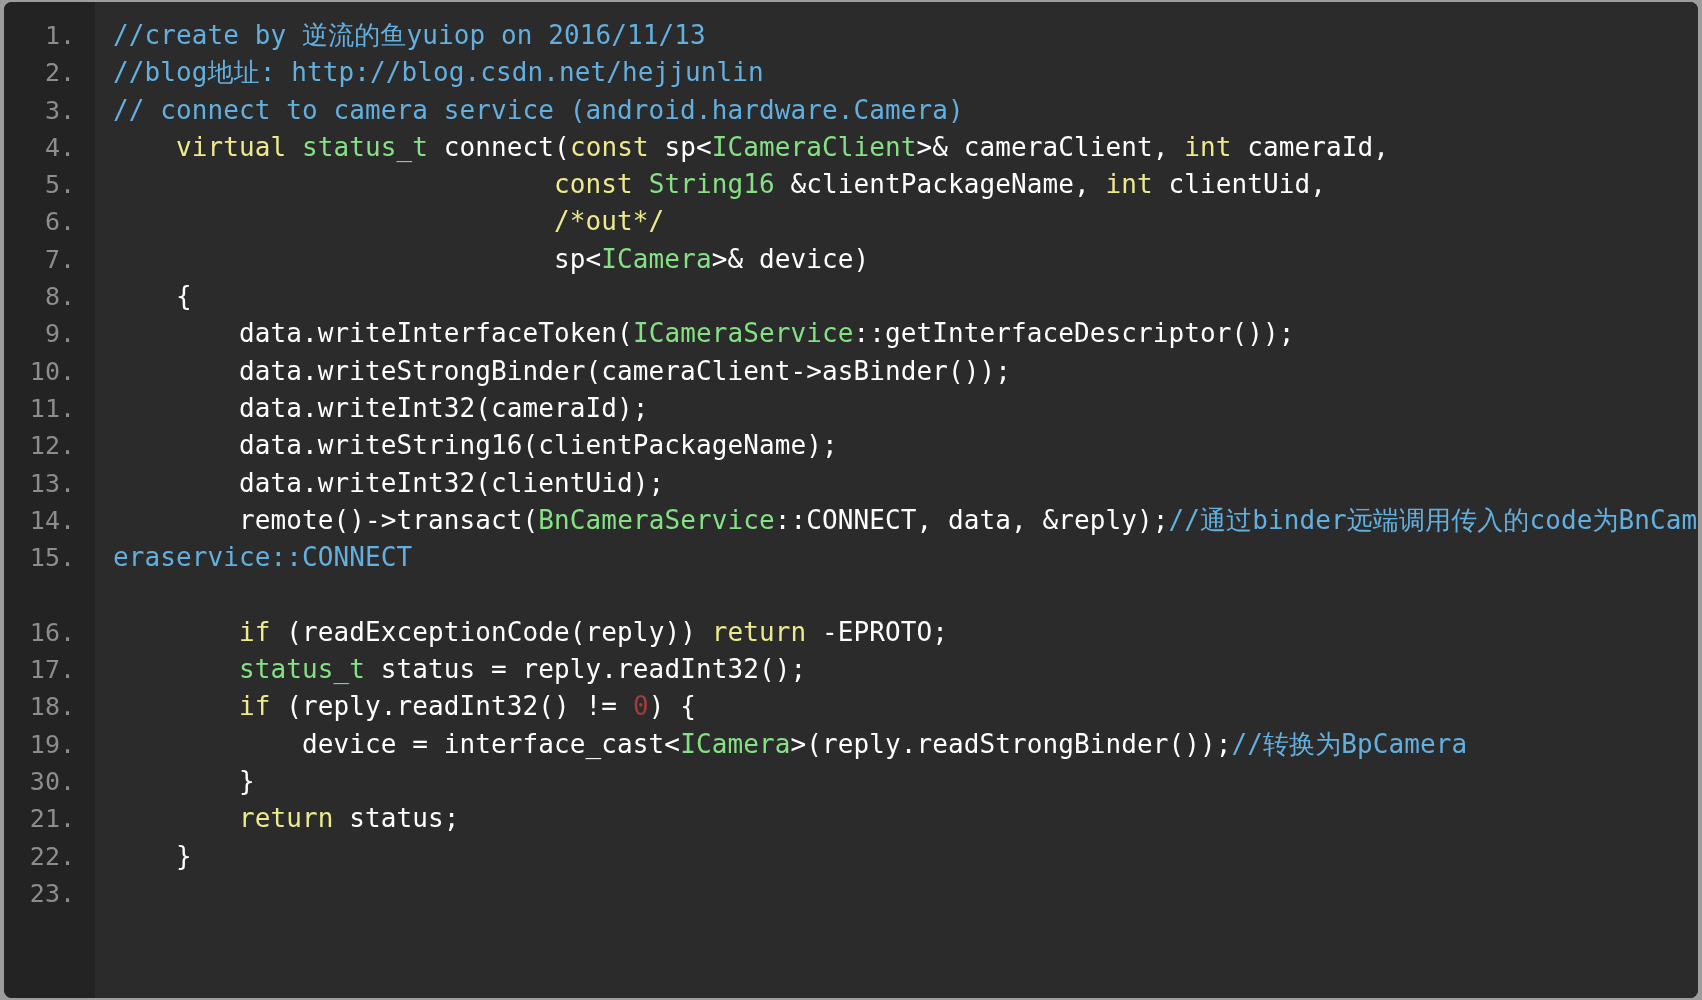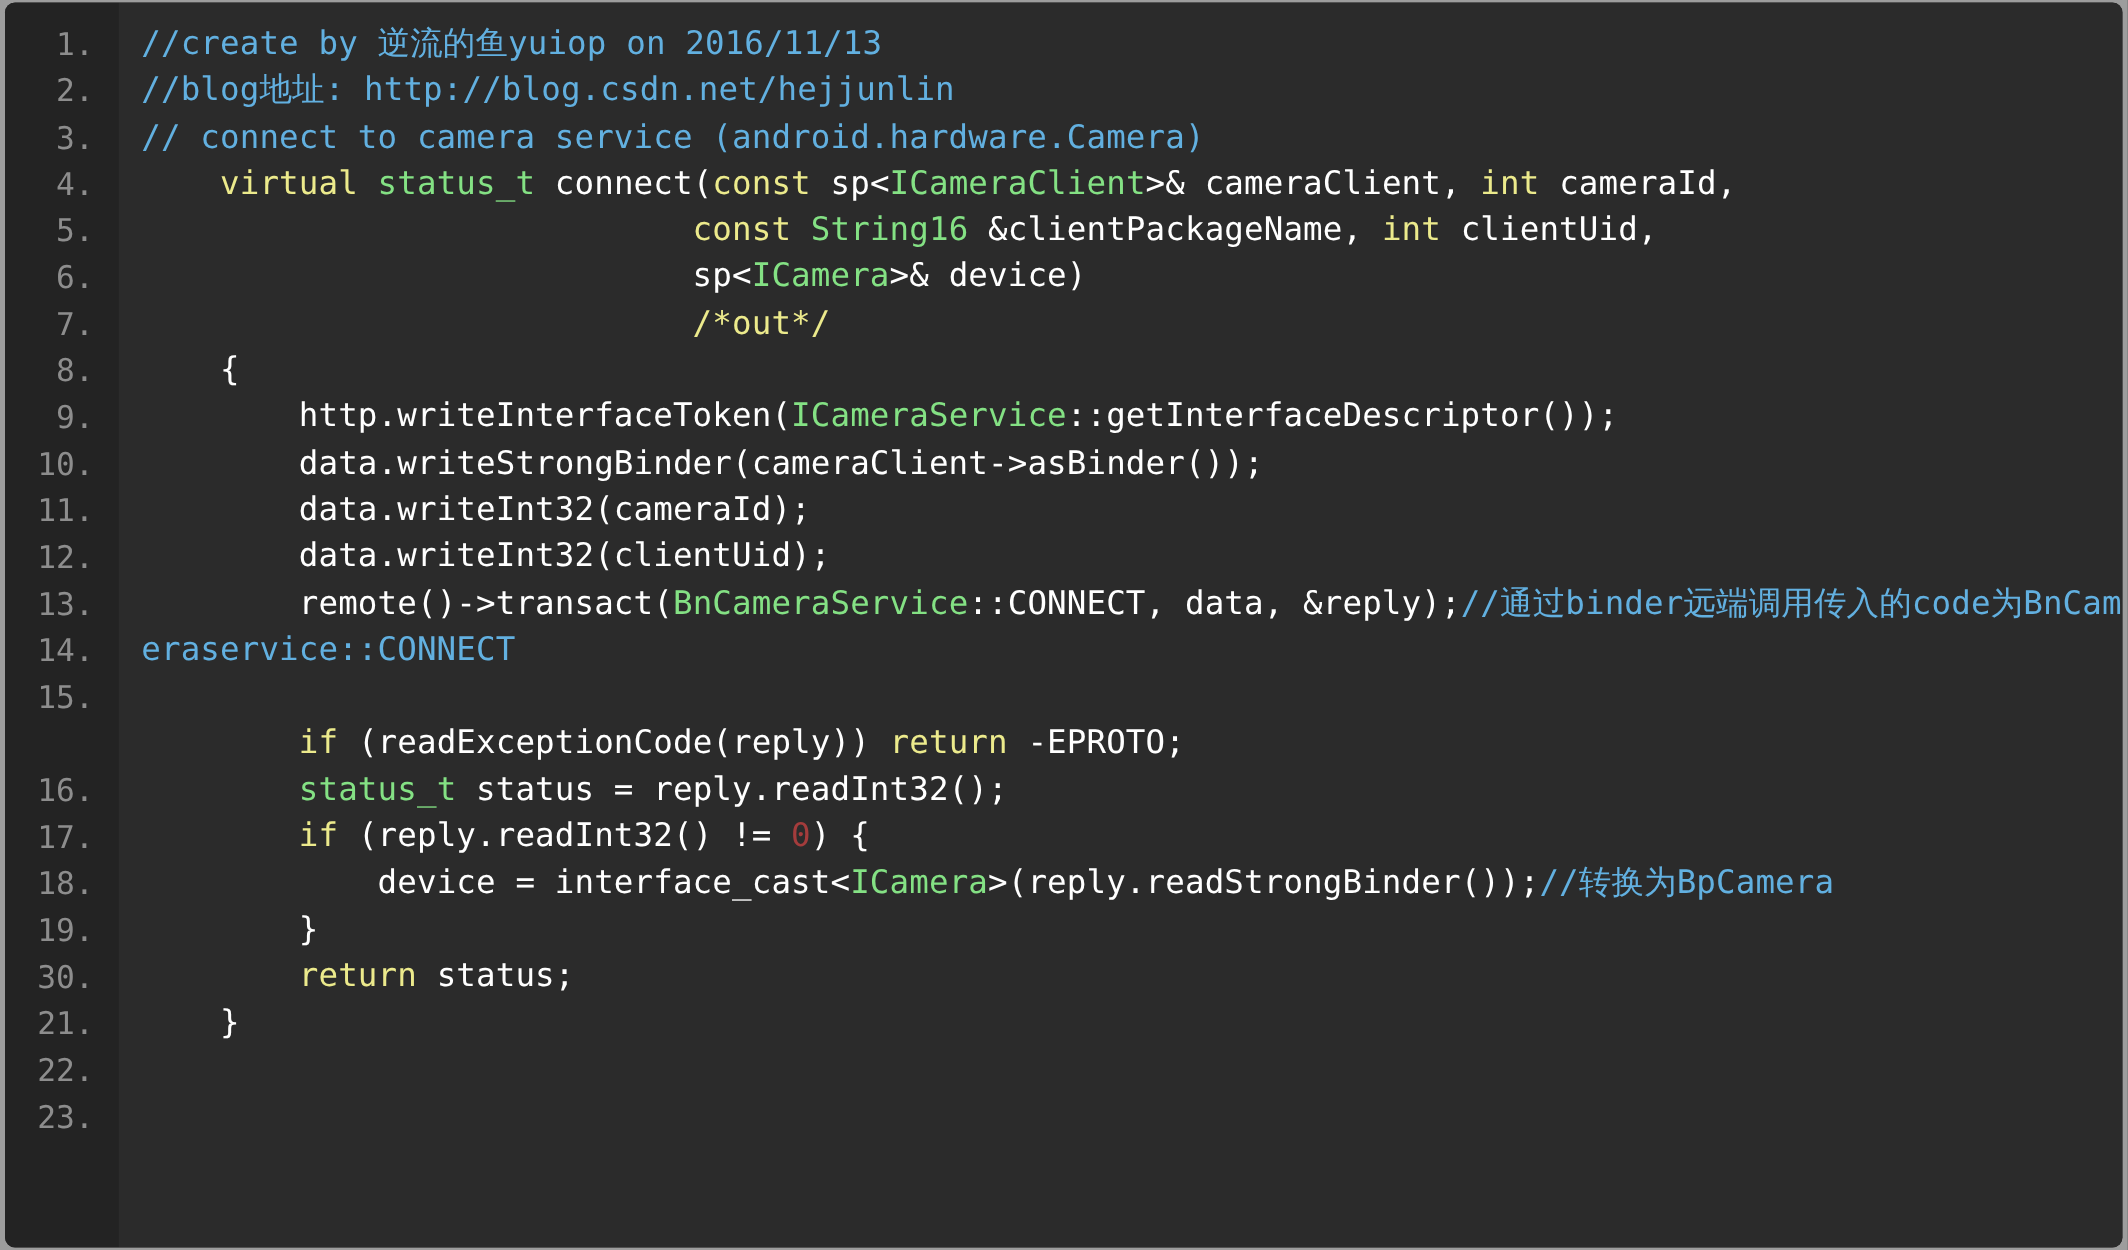--- a/index.html
+++ b/index.html
@@ -102,26 +102,27 @@
         <div class="ln">21.</div>
         <div class="ln">22.</div>
         <div class="ln">23.</div>
       </div>
     <div class="code-area">
       <pre id="code"><span class="line"><span class="c-com">//create by 逆流的鱼yuiop on 2016/11/13</span>
 </span><span class="line"><span class="c-com">//blog地址: http://blog.csdn.net/hejjunlin</span>
 </span><span class="line"><span class="c-com">// connect to camera service (android.hardware.Camera)</span>
 </span><span class="line"><span class="c-txt">    </span><span class="c-kw">virtual</span><span class="c-txt"> </span><span class="c-type">status_t</span><span class="c-txt"> connect(</span><span class="c-kw">const</span><span class="c-txt"> sp&lt;</span><span class="c-type">ICameraClient</span><span class="c-txt">&gt;&amp; cameraClient, </span><span class="c-kw">int</span><span class="c-txt"> cameraId,</span>
 </span><span class="line"><span class="c-txt">                            </span><span class="c-kw">const</span><span class="c-txt"> </span><span class="c-type">String16</span><span class="c-txt"> &amp;clientPackageName, </span><span class="c-kw">int</span><span class="c-txt"> clientUid,</span>
+</span><span class="line"><span class="c-txt">                            </span><span class="c-kw">/*out*/</span>
 </span><span class="line"><span class="c-txt">                            sp&lt;</span><span class="c-type">ICamera</span><span class="c-txt">&gt;&amp; device)</span>
-</span><span class="line"><span class="c-txt">                            </span><span class="c-kw">/*out*/</span>
 </span><span class="line"><span class="c-txt">    {</span>
-</span><span class="line"><span class="c-txt">        http.writeInterfaceToken(</span><span class="c-type">ICameraService</span><span class="c-txt">::getInterfaceDescriptor());</span>
+</span><span class="line"><span class="c-txt">        data.writeInterfaceToken(</span><span class="c-type">ICameraService</span><span class="c-txt">::getInterfaceDescriptor());</span>
 </span><span class="line"><span class="c-txt">        data.writeStrongBinder(cameraClient-&gt;asBinder());</span>
 </span><span class="line"><span class="c-txt">        data.writeInt32(cameraId);</span>
+</span><span class="line"><span class="c-txt">        data.writeString16(clientPackageName);</span>
 </span><span class="line"><span class="c-txt">        data.writeInt32(clientUid);</span>
 </span><span class="line"><span class="c-txt">        remote()-&gt;transact(</span><span class="c-type">BnCameraService</span><span class="c-txt">::CONNECT, data, &amp;reply);</span><span class="c-com">//通过binder远端调用传入的code为BnCameraservice::CONNECT</span>
 </span><span class="line"><span class="c-txt"></span>
 </span><span class="line"><span class="c-txt">        </span><span class="c-kw">if</span><span class="c-txt"> (readExceptionCode(reply)) </span><span class="c-kw">return</span><span class="c-txt"> -EPROTO;</span>
 </span><span class="line"><span class="c-txt">        </span><span class="c-type">status_t</span><span class="c-txt"> status = reply.readInt32();</span>
 </span><span class="line"><span class="c-txt">        </span><span class="c-kw">if</span><span class="c-txt"> (reply.readInt32() != </span><span class="c-num">0</span><span class="c-txt">) {</span>
 </span><span class="line"><span class="c-txt">            device = interface_cast&lt;</span><span class="c-type">ICamera</span><span class="c-txt">&gt;(reply.readStrongBinder());</span><span class="c-com">//转换为BpCamera</span>
 </span><span class="line"><span class="c-txt">        }</span>
 </span><span class="line"><span class="c-txt">        </span><span class="c-kw">return</span><span class="c-txt"> status;</span>
 </span><span class="line"><span class="c-txt">    }</span>

